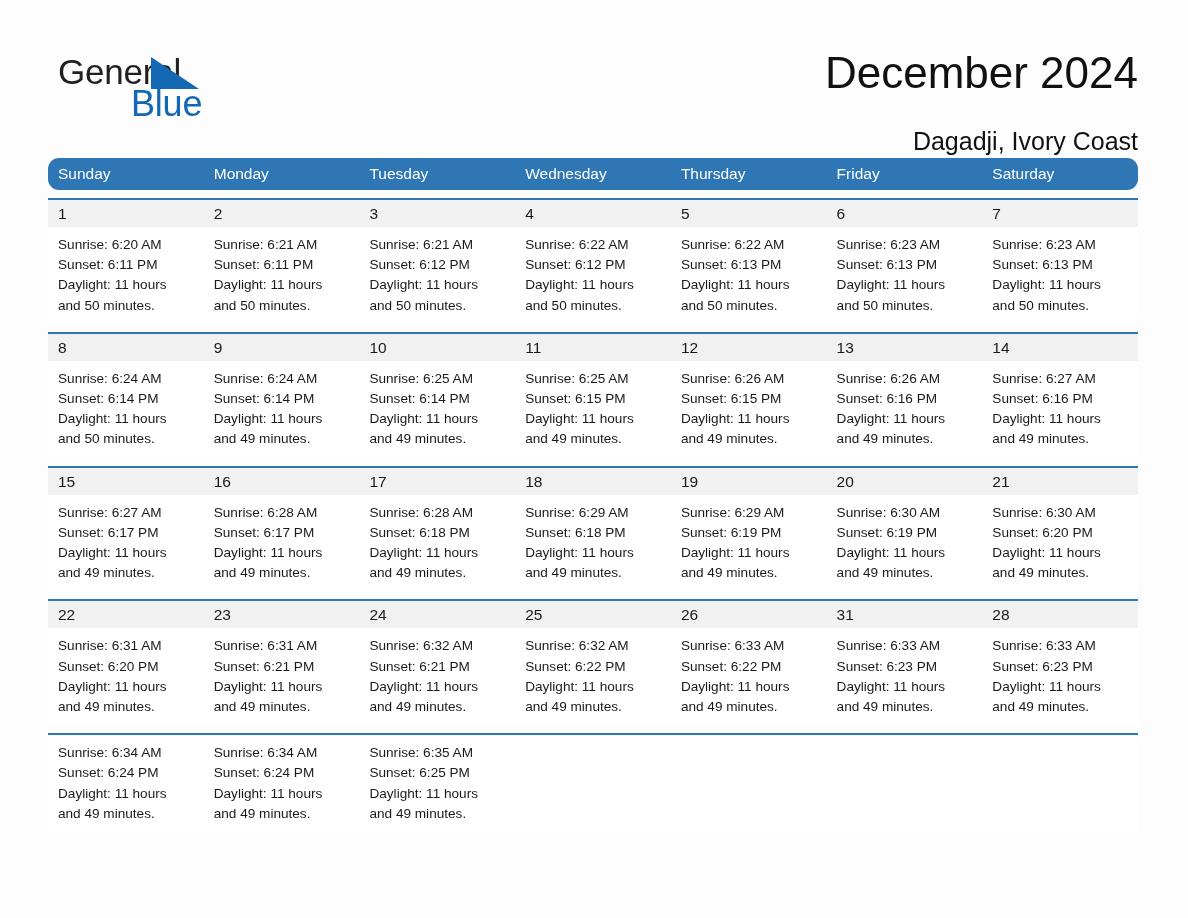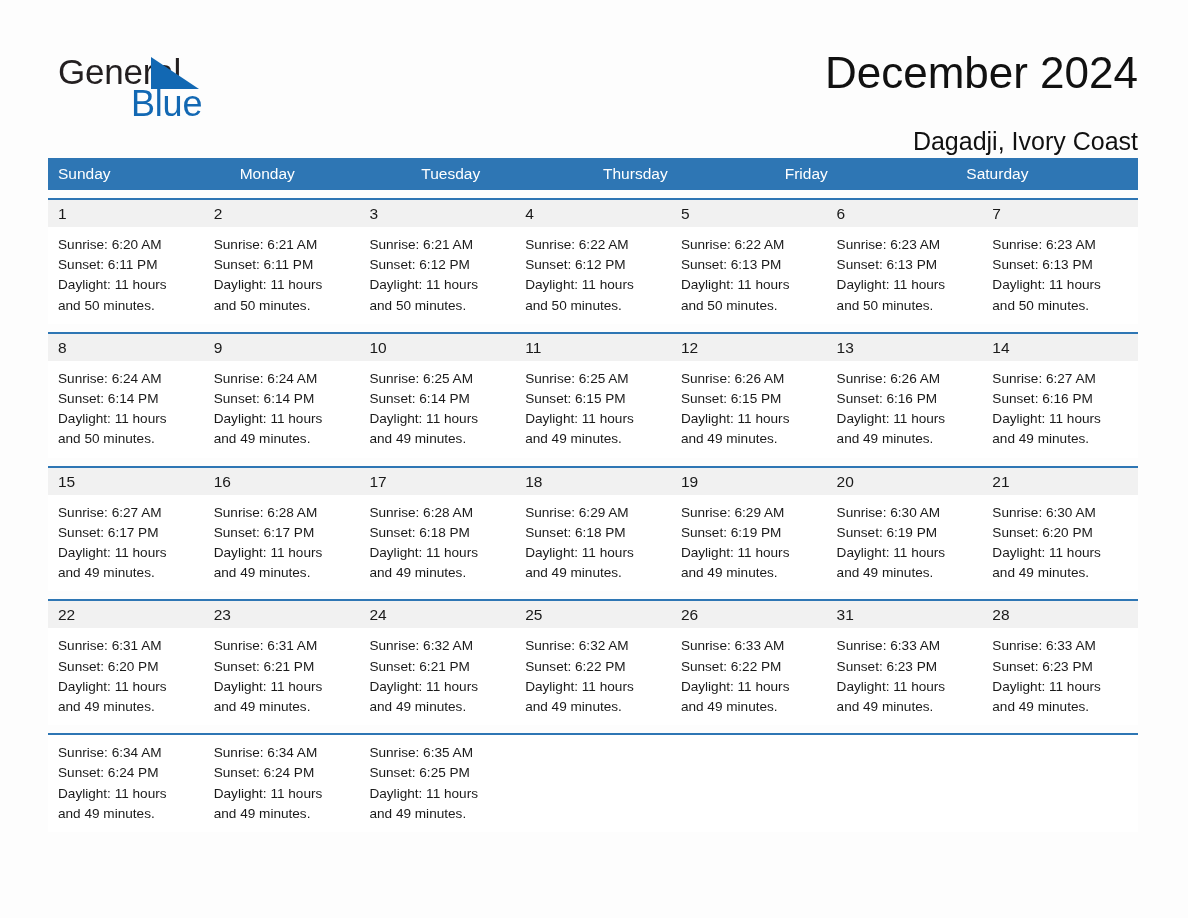--- a/index.html
+++ b/index.html
@@ -94,20 +94,21 @@
     position: absolute;
     left: 48px;
     top: 158px;
     width: 1090px;
   }
   .cal-head {
     display: flex;
     width: 100%;
     background: #2e76b4;
     height: 32px;
+    border-radius: 11px;
   }
   .cal-head .dow {
     flex: 1 1 0;
     box-sizing: border-box;
     padding: 6px 0 0 10px;
     color: #ffffff;
     font-size: 15.5px;
     line-height: 20px;
     font-weight: 400;
     white-space: nowrap;
@@ -174,20 +175,21 @@
     </div>
 
   </div>
 
   <div class="calendar">
 
     <div class="cal-head">
       <div class="dow">Sunday</div>
       <div class="dow">Monday</div>
       <div class="dow">Tuesday</div>
+      <div class="dow">Wednesday</div>
       <div class="dow">Thursday</div>
       <div class="dow">Friday</div>
       <div class="dow">Saturday</div>
     </div>
 
     <div class="week">
       <div class="week-daynums">
         <div class="daynum">1</div>
         <div class="daynum">2</div>
         <div class="daynum">3</div>

